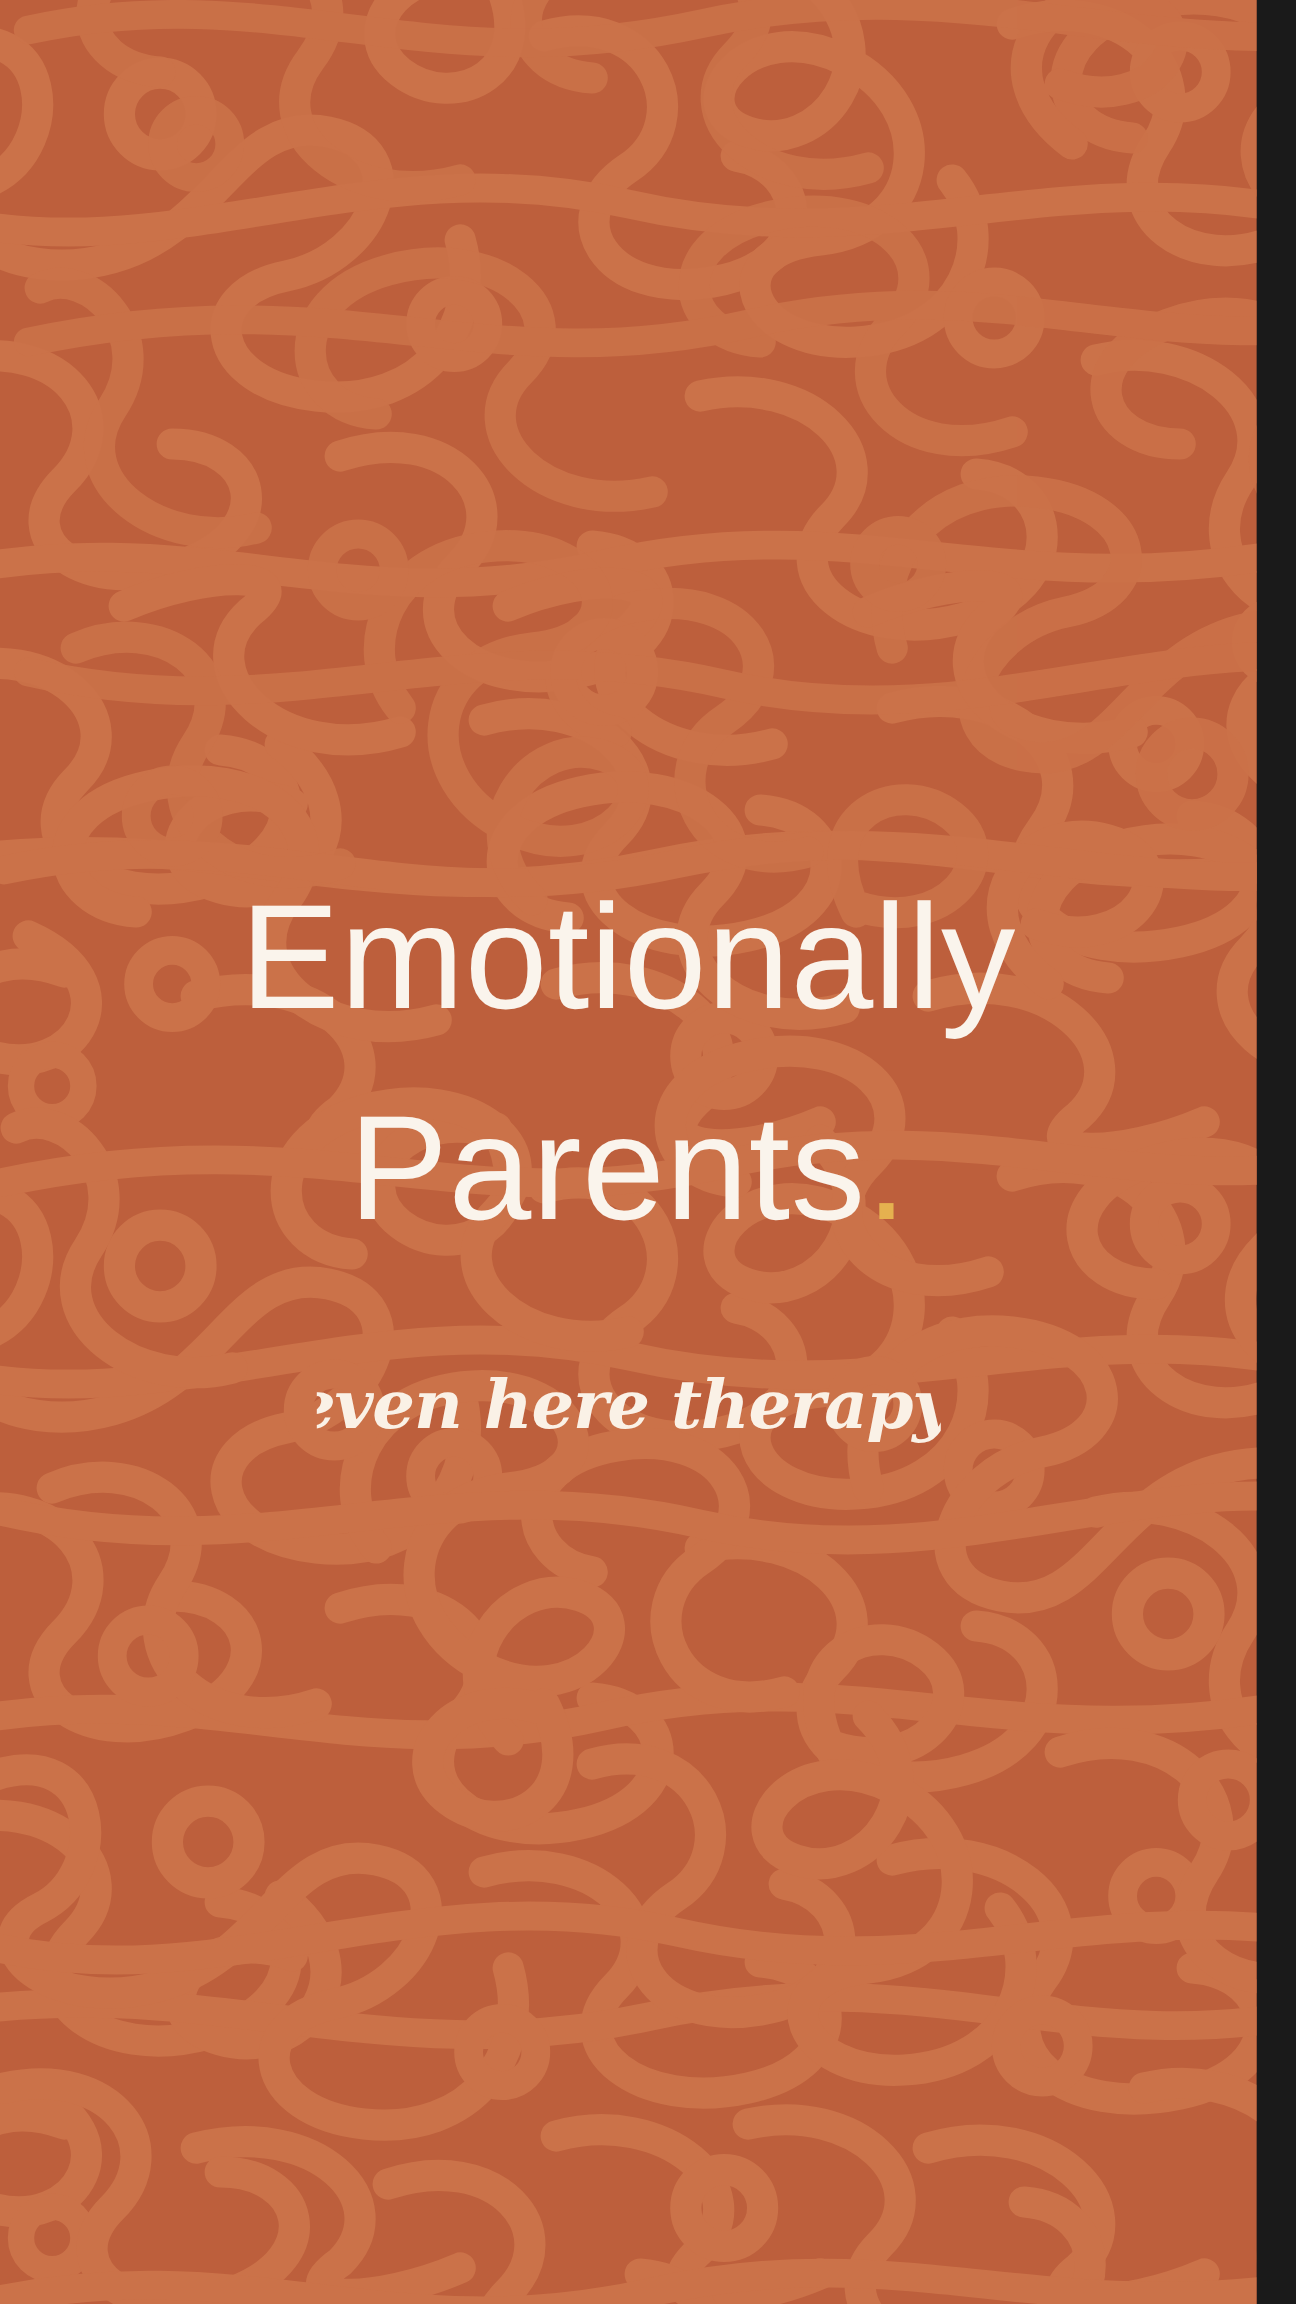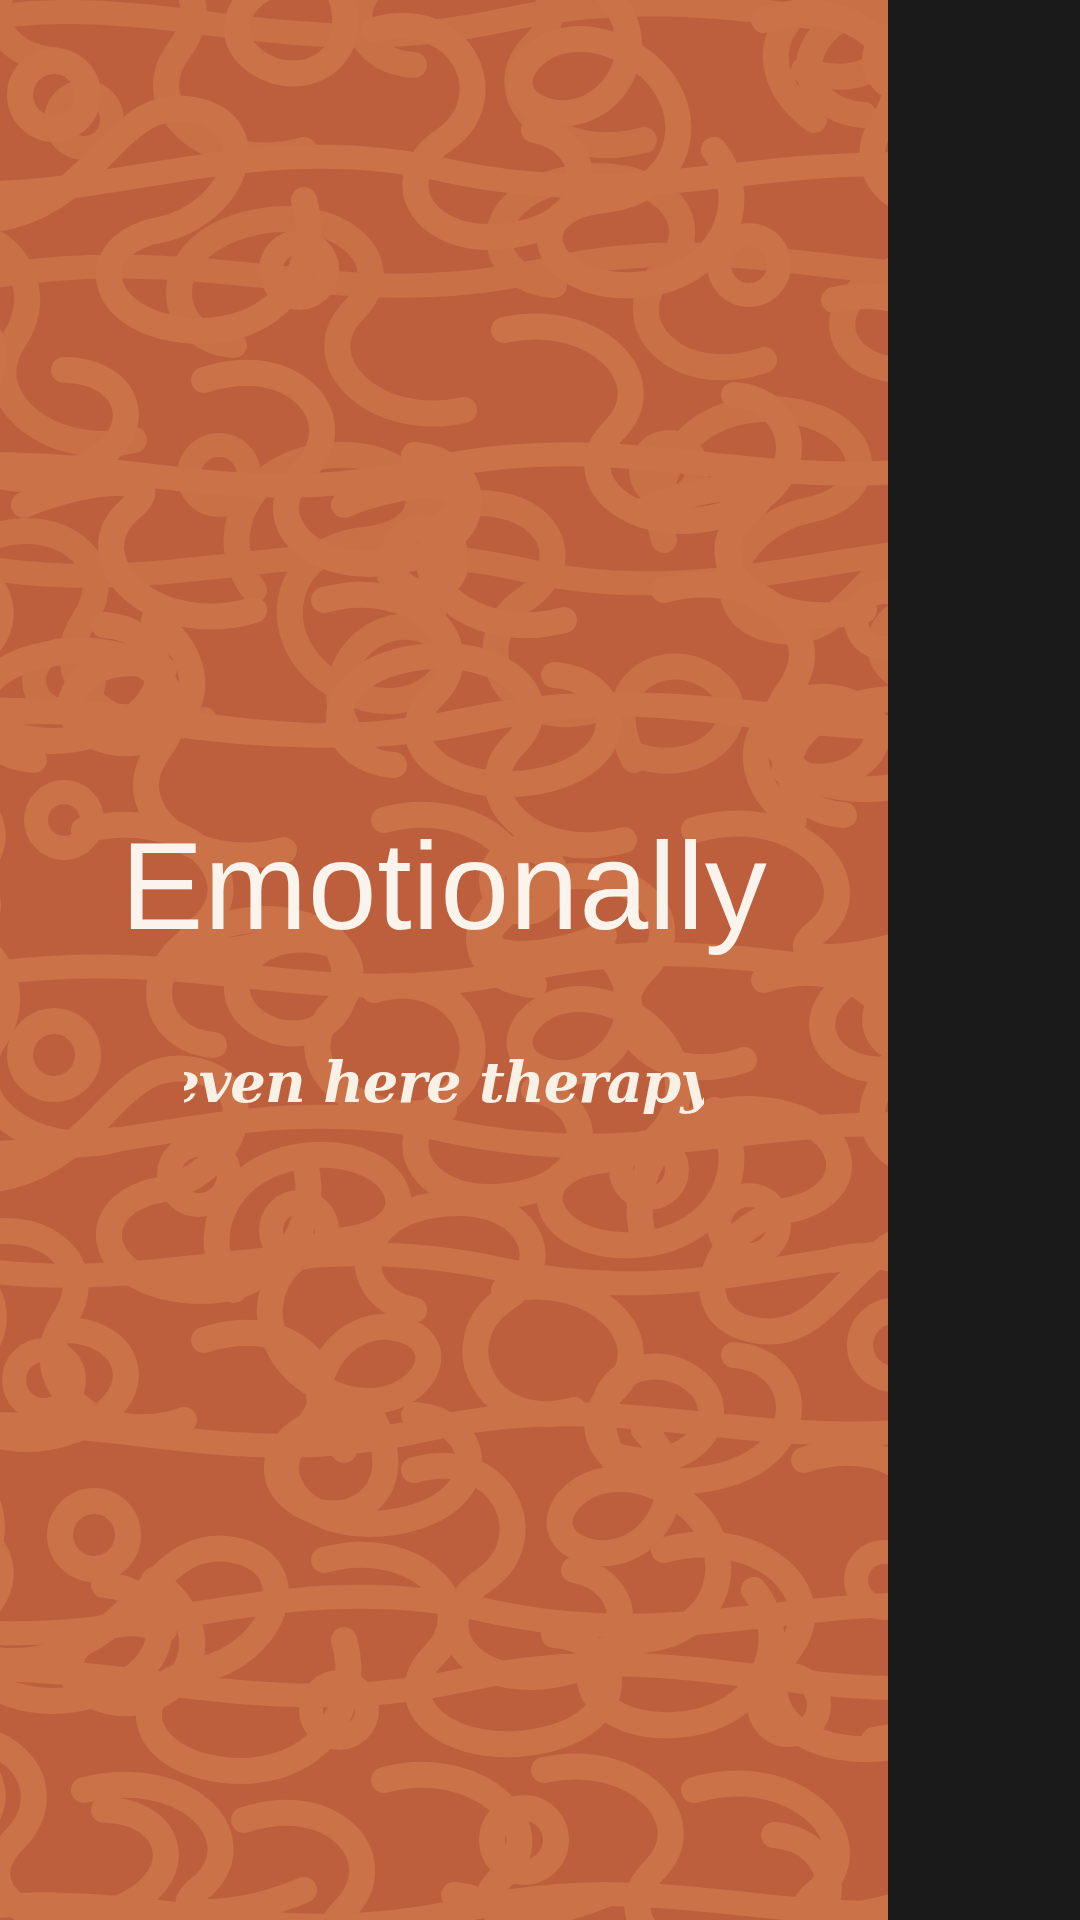--- a/index.html
+++ b/index.html
@@ -3,21 +3,21 @@
 <meta charset="utf-8">
 <title>Social Graphic</title>
 <style>
   html, body {
     margin: 0;
     padding: 0;
     background: #1a1a1a;
   }
   #canvas {
     position: relative;
-    width: 888px;
+    width: 1047px;
     height: 1920px;
     overflow: hidden;
     background-color: #BD5F3C;
     font-family: "Liberation Sans", sans-serif;
   }
 
   
   #pattern-layer {
     position: absolute;
     inset: 0;
@@ -129,20 +129,21 @@
       <use href="#sq-tile" x="-60" y="480" transform="rotate(180 540 960)"></use>
       <use href="#sq-tile" x="40" y="1440"></use>
       <use href="#sq-tile" x="-80" y="1180" transform="rotate(180 540 960)" opacity="0.9"></use>
     </g>
   </svg>
 
   <div id="content">
 
     <h1 id="headline" style="color: rgb(250, 244, 236);">
       <span class="hl-line">Emotionally</span>
+      <span class="hl-line"><span>Parents</span><span class="accent-dot" style="color: rgb(229, 177, 79);">.</span></span>
     </h1>
 
     <svg id="logo" viewBox="0 0 520 78" aria-hidden="true">
       <text id="logo-text" x="260" y="58" text-anchor="middle" font-size="56" letter-spacing="-1" fill="#FAF1E6">even here therapy.</text>
     </svg>
 
   </div>
 </div>
 
 </body></html>

